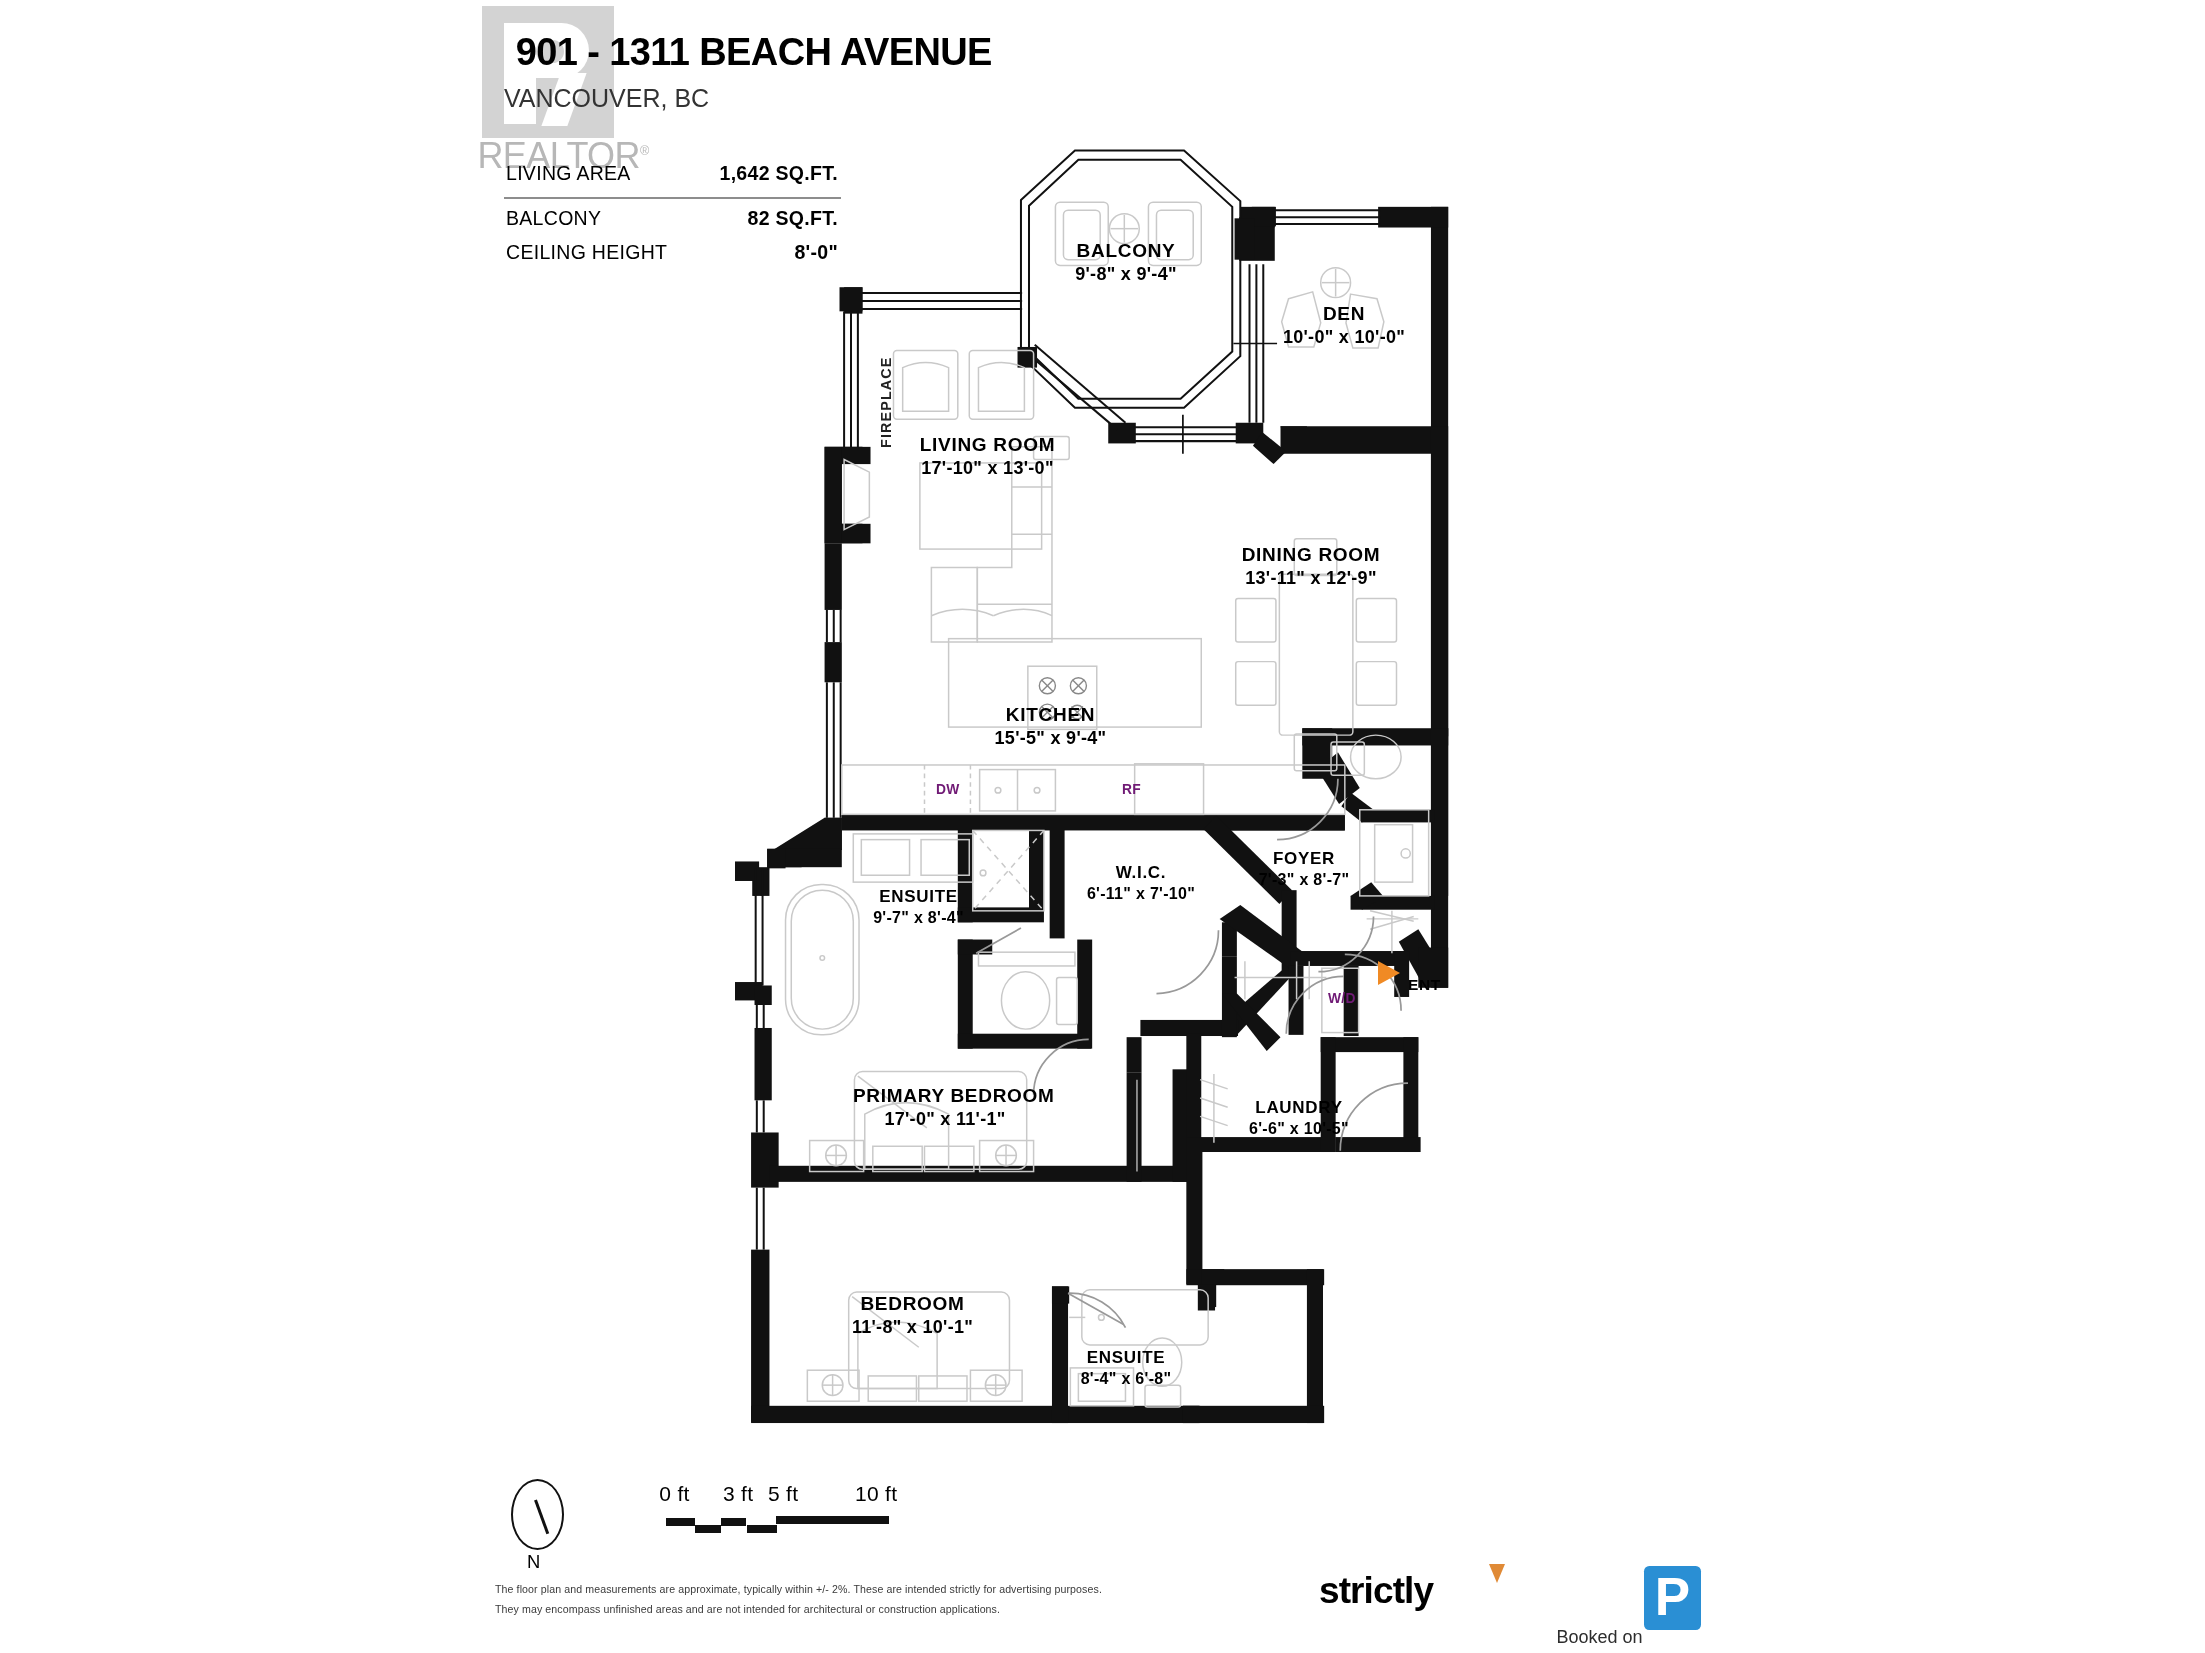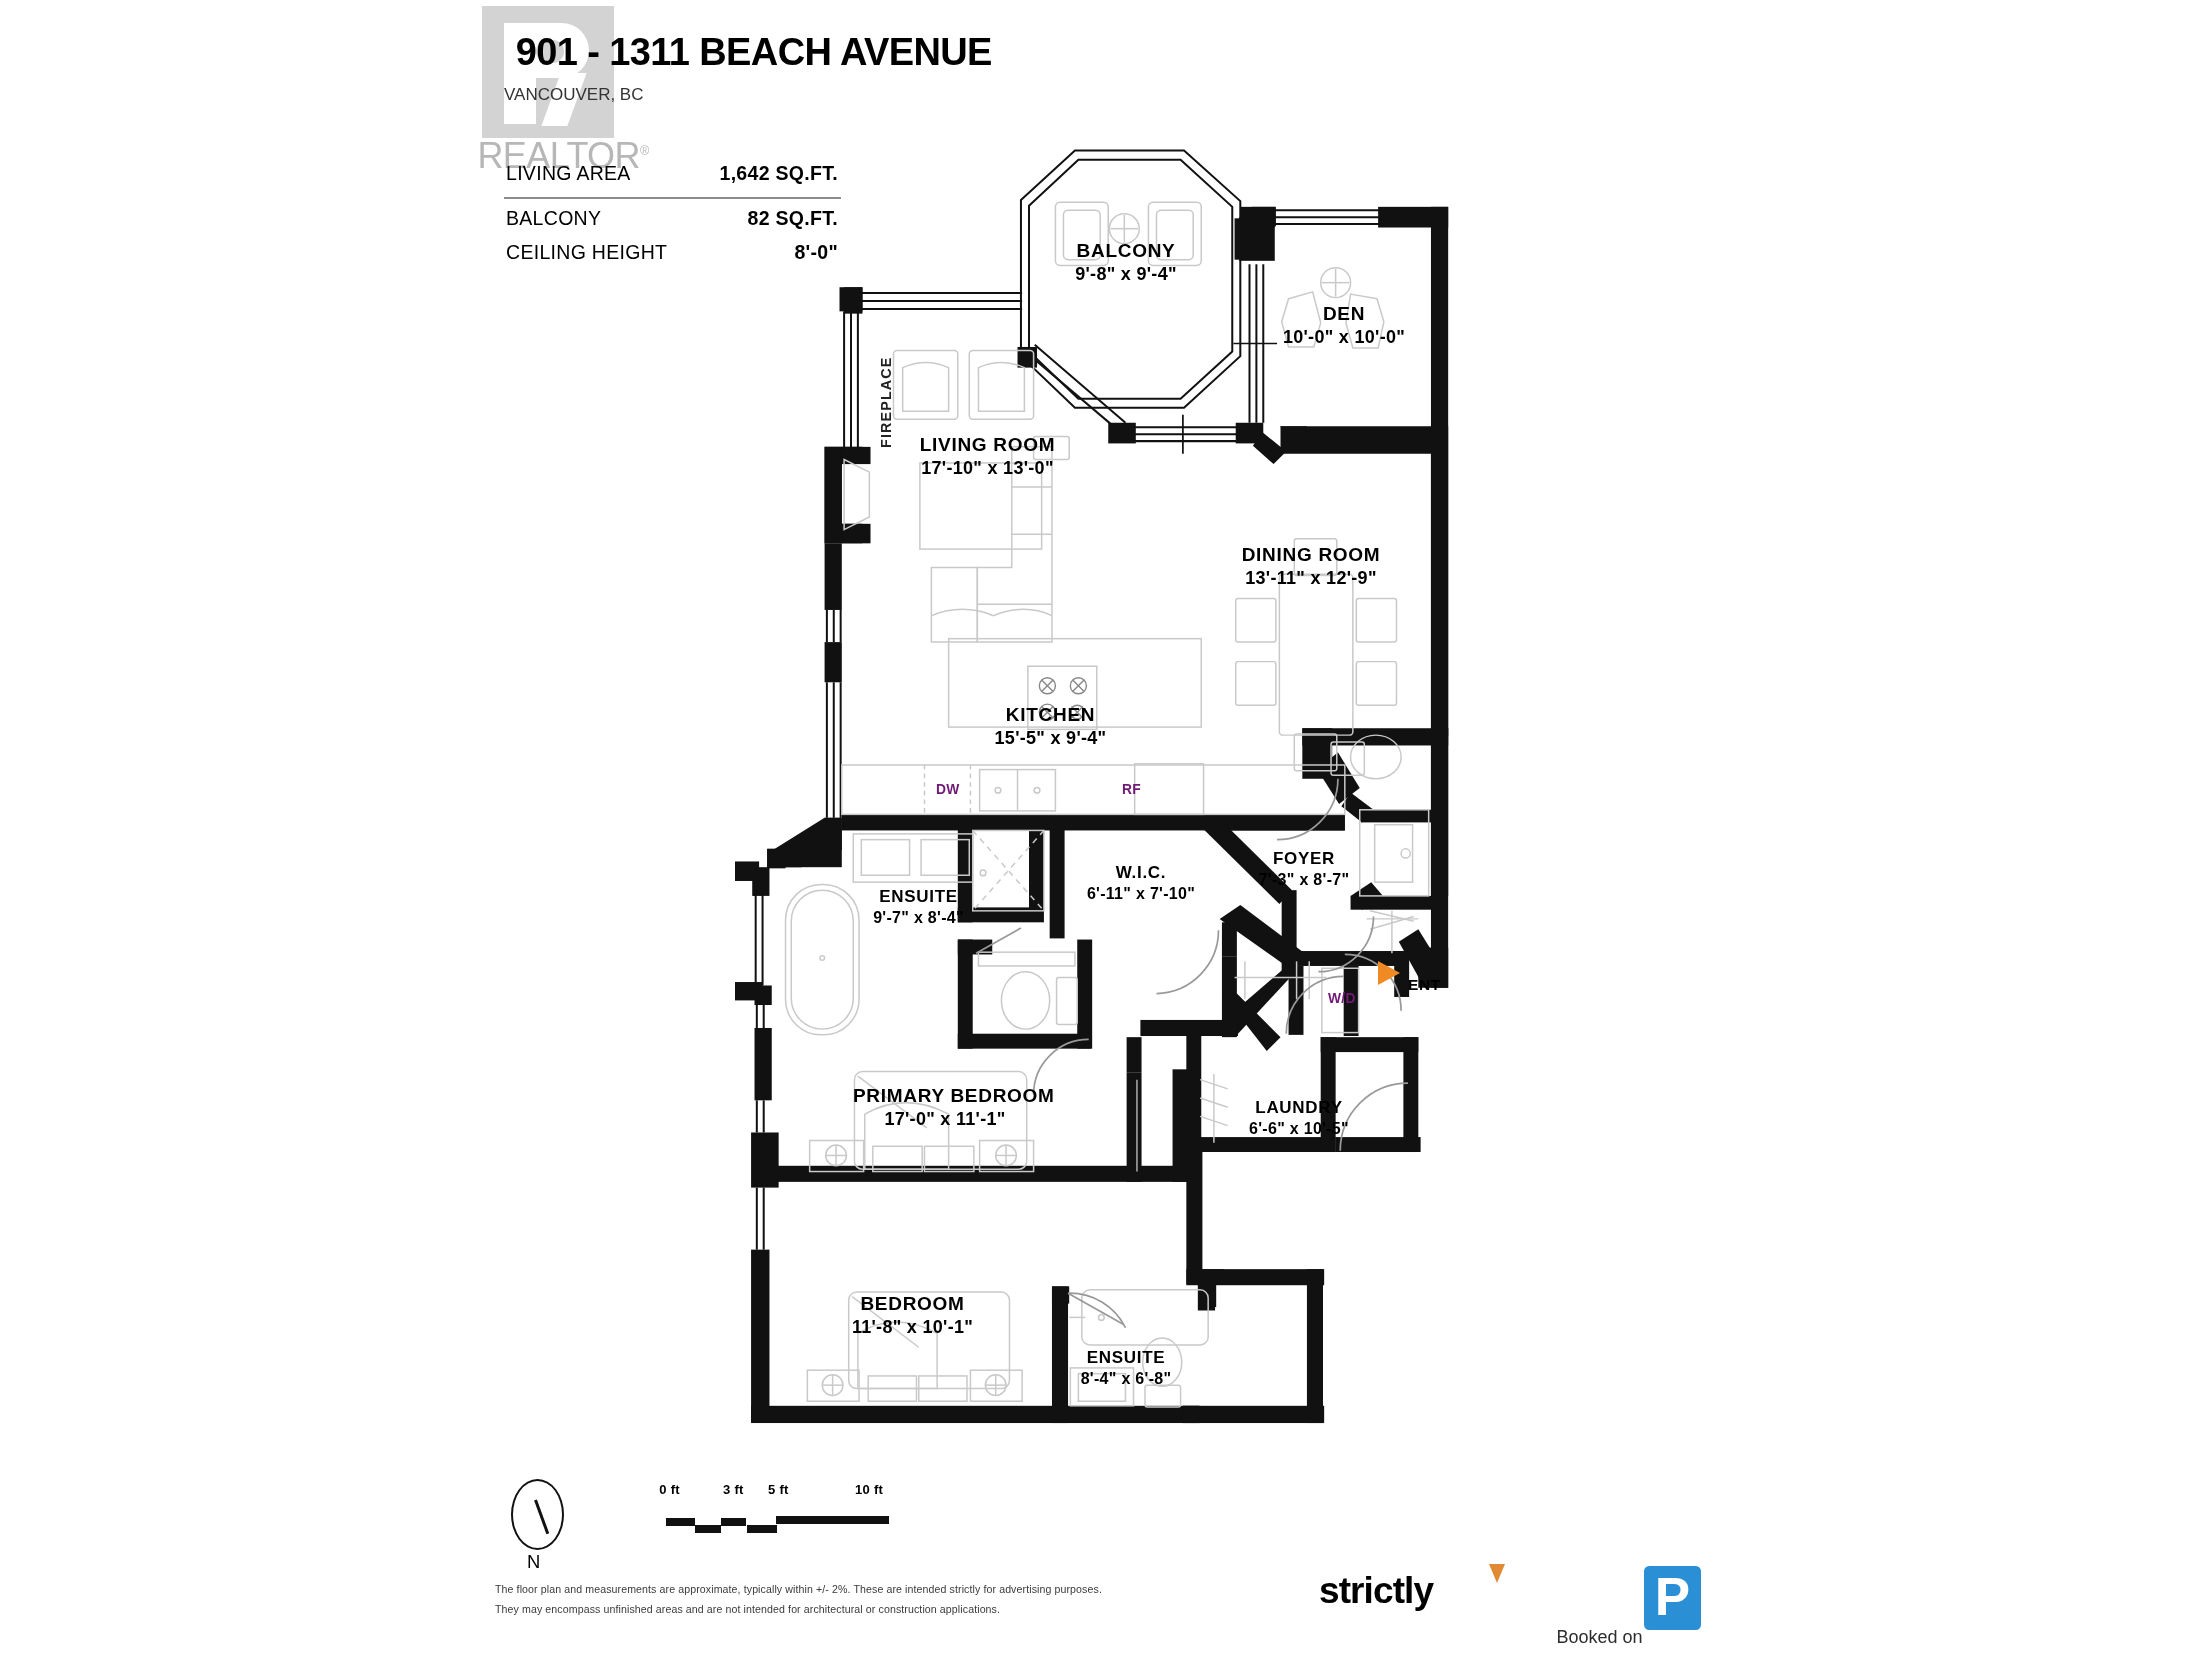--- a/index.html
+++ b/index.html
@@ -30,21 +30,21 @@
     position:absolute;left:-4.6px;top:129px;font-size:36px;letter-spacing:-0.6px;
     color:#b7b7b7;font-weight:400;white-space:nowrap;
   }
   #realtor-word sup{font-size:12.6px;vertical-align:super;}
 
   #addr-line1{
     position:absolute;left:20.7px;top:27.6px;font-size:38px;font-weight:700;letter-spacing:-0.6px;
     white-space:nowrap;line-height:1;margin-left:13px;
   }
   #addr-line2{
-    position:absolute;left:22px;top:80px;font-size:17px;font-weight:400;letter-spacing:0px;
+    position:absolute;left:22px;top:80px;font-size:25px;font-weight:400;letter-spacing:0px;
     white-space:nowrap;line-height:1;color:#333;
   }
 
   .sp-row{position:absolute;height:24px;font-size:19.5px;letter-spacing:0.3px;white-space:nowrap;}
   .sp-lab{position:absolute;left:24px;}
   .sp-val{position:absolute;left:224px;text-align:right;width:132px;font-weight:700;}
   #sp-rule{position:absolute;left:22px;top:191px;width:337px;height:2.3px;background:#8d8d8d;}
 
   
   #planwrap{position:absolute;left:0;top:0;width:2205px;height:1654px;pointer-events:none;}
@@ -66,21 +66,21 @@
   #ent-lab{position:absolute;left:1408px;top:976px;font-size:15.5px;font-weight:700;letter-spacing:0.6px;}
 
   
   #north{position:absolute;left:511px;top:1479px;width:63px;height:98px;}
   #north .ell{position:absolute;left:0;top:0;width:49px;height:67px;border:2.3px solid #111;border-radius:50%;}
   #north .needle{position:absolute;left:23px;top:20.7px;width:2.9px;height:36px;background:#111;
       transform:rotate(-20deg);transform-origin:top center;}
   #north .nlab{position:absolute;left:16px;top:72px;font-size:18.4px;font-weight:400;}
 
   #scale{position:absolute;left:649px;top:1482px;width:276px;height:75px;}
-  .sc-lab{position:absolute;font-size:13px;letter-spacing:0.3px;font-weight:bold;}
+  .sc-lab{position:absolute;font-size:21px;letter-spacing:0.3px;}
   .sc-bar{position:absolute;background:#111;}
 
   #disclaimer{position:absolute;left:495px;top:1580px;width:861px;font-size:10.6px;
      line-height:1.85;color:#3a3a3a;letter-spacing:0.1px;}
   #disclaimer div{white-space:nowrap;}
 
   
   #keyplan{position:absolute;left:1319px;top:1570px;font-size:37px;font-weight:700;letter-spacing:-0.9px;}
   #kp-mark{position:absolute;left:1489px;top:1564px;width:0;height:0;
     border-left:8px solid transparent;border-right:8px solid transparent;border-top:19.5px solid #e08a36;}

